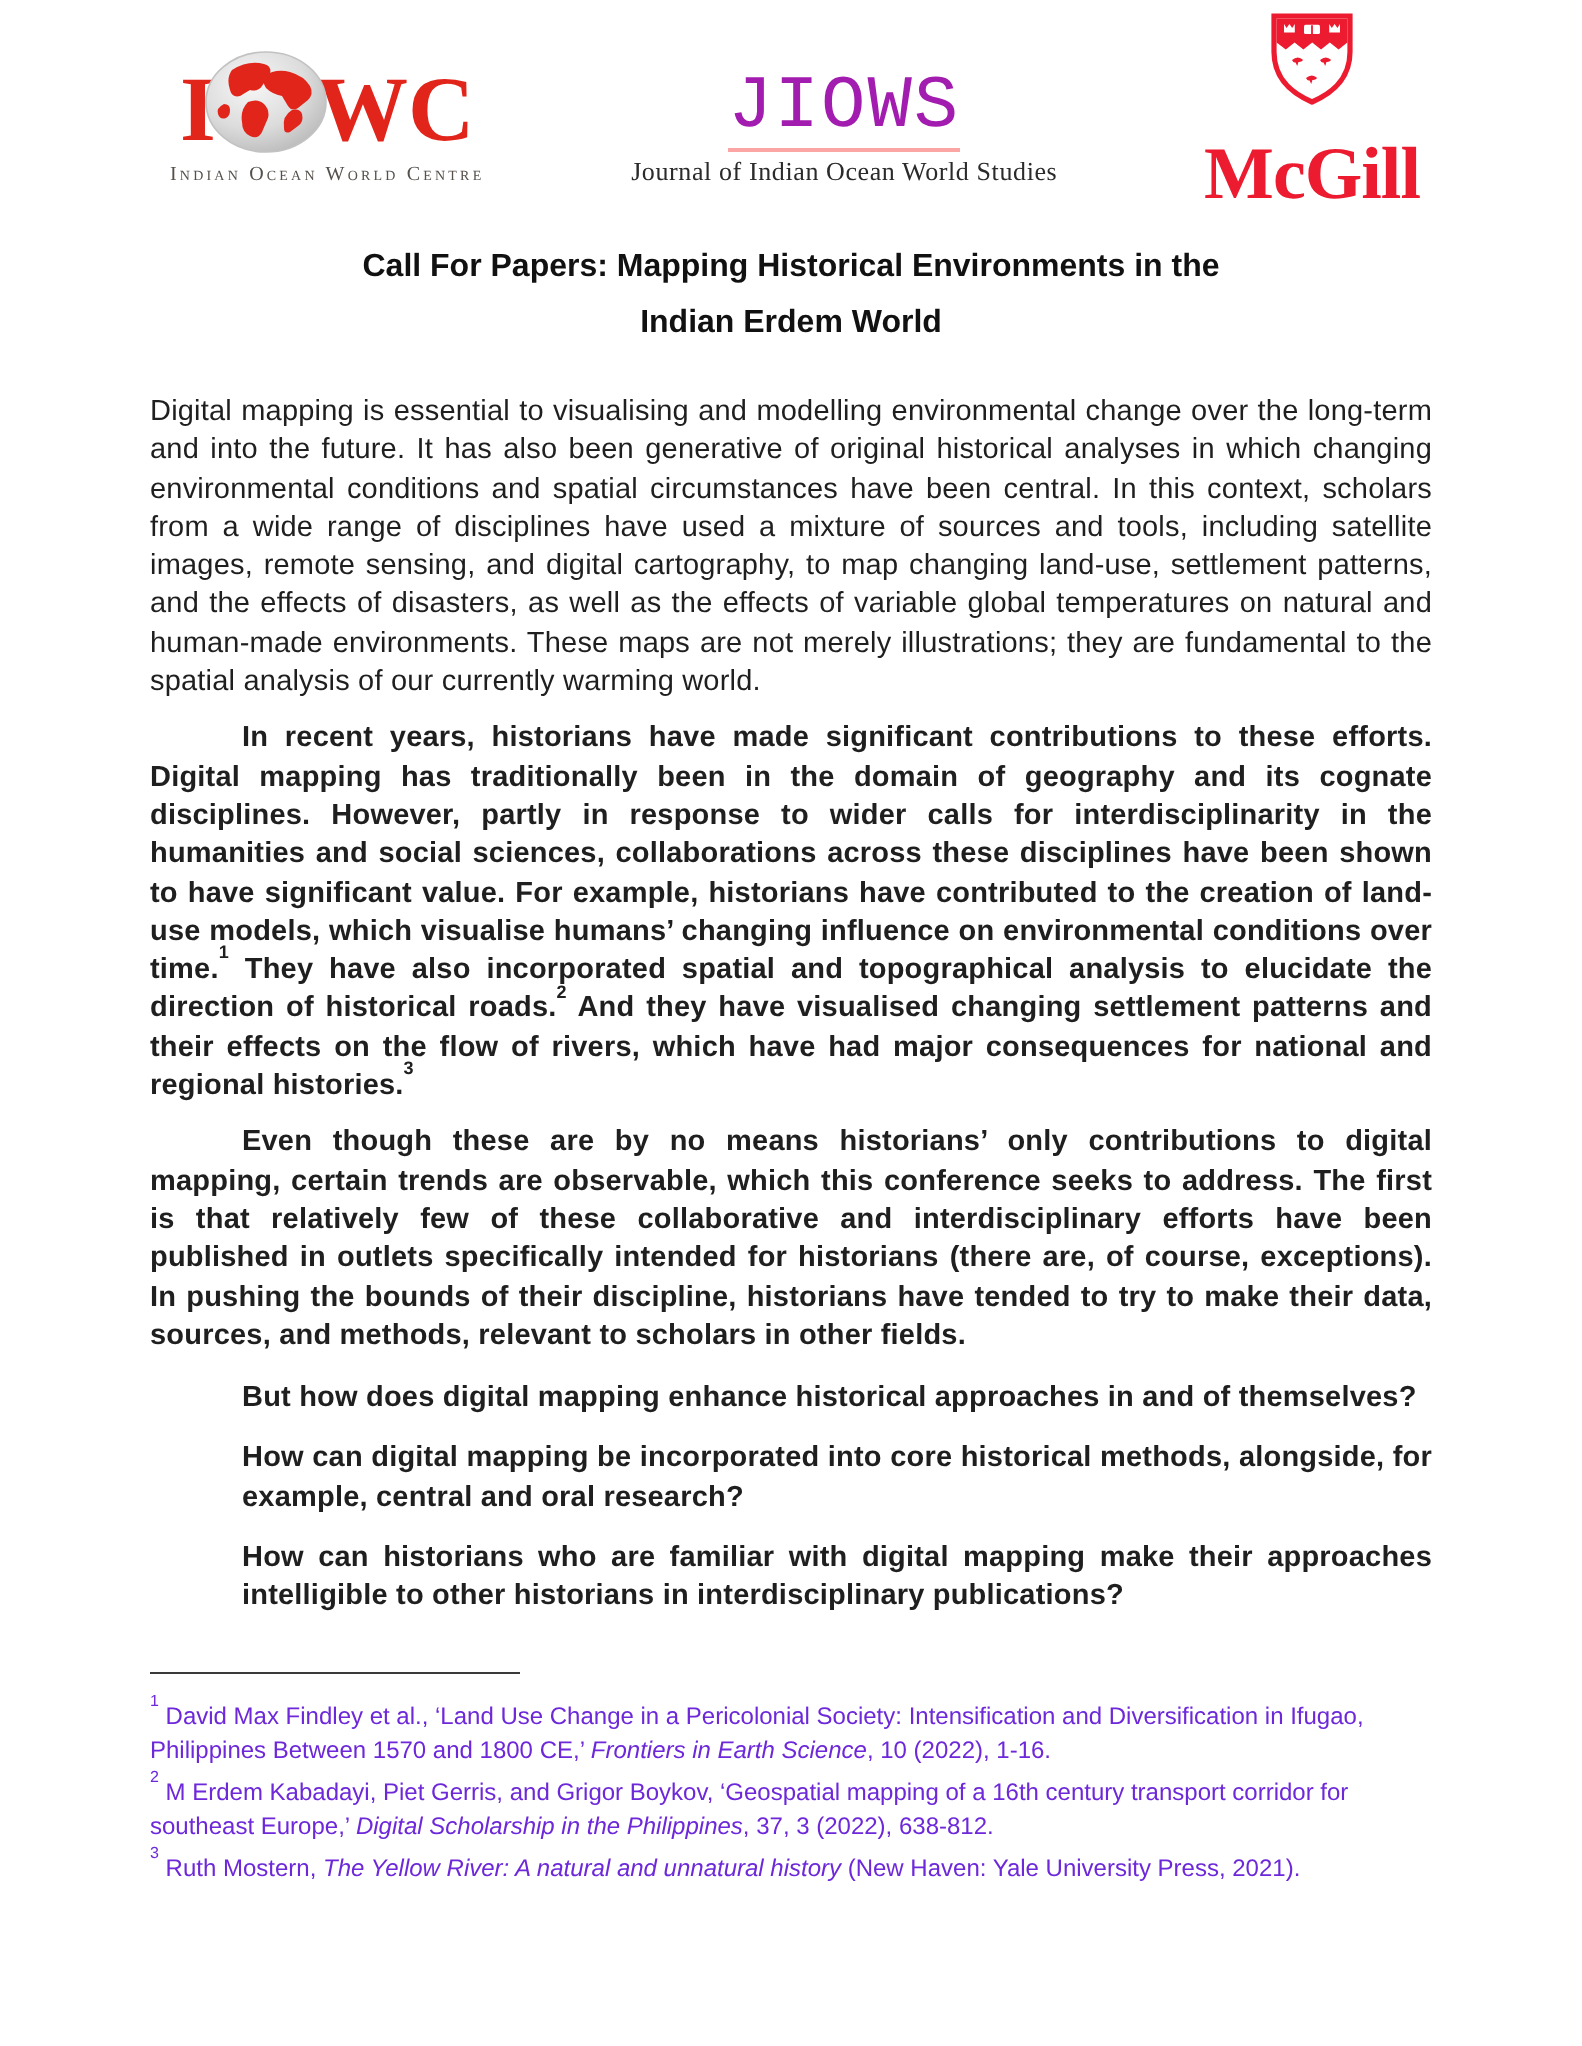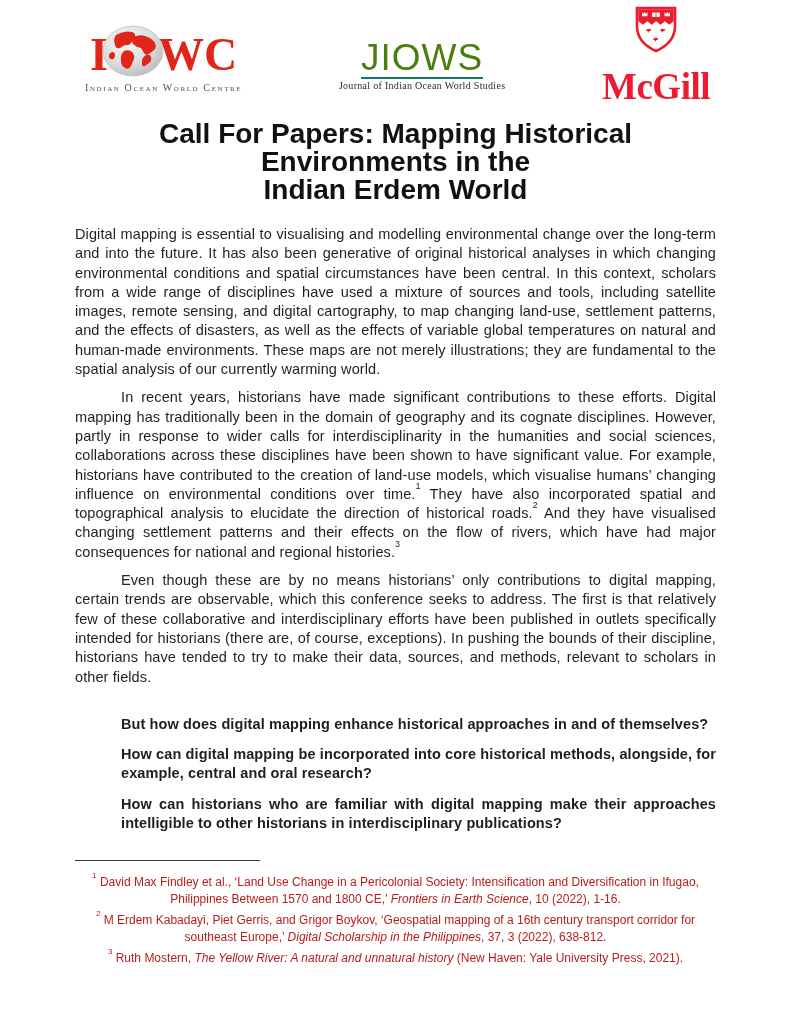--- a/index.html
+++ b/index.html
@@ -19,43 +19,43 @@
   .iowc-letter { font-family:"Liberation Serif", serif; font-weight:bold; font-size:46px; color:#e2251b; line-height:1; }
   .iowc-globe { margin:0 -6px; position:relative; top:-2px; }
   .iowc-caption {
     font-family:"Liberation Serif", serif; font-variant:small-caps; letter-spacing:1.6px;
     font-size:10px; color:#55504b; margin-top:1px; white-space:nowrap;
   }
 
   
   .jiows { display:flex; flex-direction:column; align-items:center; position:relative; top:4px; }
   .jiows-acronym {
-    font-family:Liberation Sans, sans-serif; font-size:37px; line-height:1; color:#4d7c0f;
-    letter-spacing:1px; border-bottom:2px solid #0f766e; padding-bottom:1px;
+    font-family:Liberation Mono, monospace; font-size:37px; line-height:1; color:#a21caf;
+    letter-spacing:1px; border-bottom:2px solid #fca5a5; padding-bottom:1px;
   }
-  .jiows-caption { font-family:"Liberation Serif", serif; font-size:10px; color:#2b2b2b; margin-top:1.5px; letter-spacing:.3px; }
+  .jiows-caption { font-family:"Liberation Serif", serif; font-size:13px; color:#2b2b2b; margin-top:1.5px; letter-spacing:.3px; }
 
   
   .mcgill { display:flex; align-items:center; gap:7px; position:relative; top:-4px;flex-direction:column; }
   .mcgill-name { font-family:"Liberation Serif", serif; font-weight:bold; font-size:37px; color:#ed1b2f; letter-spacing:-0.5px; }
 
   
-  .doc-title { text-align:center; font-weight:bold; font-size:28px; line-height:28px; color:#111; margin-top:22px; }
+  .doc-title { text-align:center; font-weight:bold; font-size:16px; line-height:28px; color:#111; margin-top:22px; }
 
   
   .body-text { margin-top:21px; }
   .para { font-size:14.5px; line-height:19.3px; text-align:justify; margin-bottom:9px; letter-spacing:0.1px; }
-  .para.indent { text-indent:46px; }
+  .para.indent { text-indent:46px;font-weight:bold; }
   sup.fnref { font-size:9px; line-height:0; position:relative; top:-4px; }
   .question { font-size:14.5px; line-height:19.3px; font-weight:bold; text-align:justify; margin:11px 0 11px 46px; letter-spacing:0.1px; }
-  .questions { margin-top:28px; }
+  .questions { margin-top:12px; }
 
   
   .fn-sep { border:none; border-top:1.2px solid #3a3a3a; width:185px; margin:27px 0 9px 0; }
-  .footnote { font-size:12px; line-height:17px; text-align:center; color:#b91c1c; }
+  .footnote { font-size:12px; line-height:17px; text-align:left; color:#6d28d9; }
   .footnote .i { font-style:italic; }
   sup.fnmark { font-size:8px; position:relative; top:-3.5px; }
 </style>
 </head>
 <body>
 
 <div class="page">
 
   <header class="logo-row">
 

